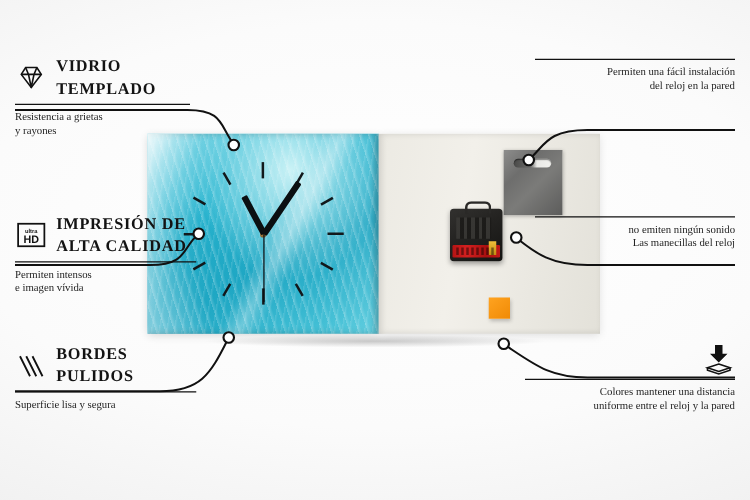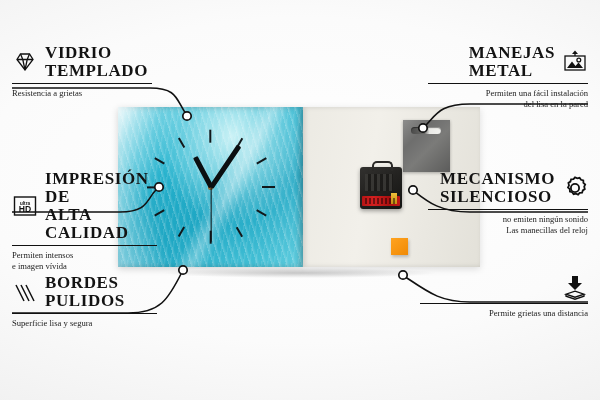--- a/index.html
+++ b/index.html
@@ -67,21 +67,21 @@
     background:repeating-linear-gradient(90deg,#3a3936 0 3px,#1b1a18 3px 6px);opacity:.85;}
   #foam{position:absolute;left:88px;top:131px;width:17px;height:17px;
     background:linear-gradient(140deg,#ffa320,#f08a05);
     box-shadow:1px 2px 3px rgba(0,0,0,.22);}
   #shadow{position:absolute;left:110px;top:266px;width:380px;height:14px;
     background:radial-gradient(ellipse 50% 50% at 50% 50%, rgba(0,0,0,.20), rgba(0,0,0,0) 72%);}
   
   svg#lines{position:absolute;left:0;top:0;width:600px;height:400px;pointer-events:none;}
   .callout{position:absolute;}
   .co-head{display:flex;align-items:center;gap:7px;}
-  .co-title{font-size:17px;font-weight:bold;letter-spacing:.6px;color:#131313;line-height:13px;text-transform:uppercase;}
+  .co-title{font-size:13px;font-weight:bold;letter-spacing:.6px;color:#131313;line-height:13px;text-transform:uppercase;}
   .co-rule{height:1.4px;background:#111;margin:3px 0 4px;}
   .co-sub{font-size:8.6px;color:#1c1c1c;line-height:11px;}
   .left .co-head{justify-content:flex-start;}
   .left .co-title{text-align:left;}
   .left .co-sub{text-align:left;}
   .right .co-head{justify-content:flex-end;}
   .right .co-title{text-align:right;}
   .right .co-sub{text-align:right;}
   .ico{width:26px;height:26px;flex:0 0 26px;display:flex;align-items:center;justify-content:center;color:#111;}
   .ico svg{display:block;}
@@ -170,20 +170,21 @@
           <path d="M4 9.5 H20 M7.5 4 L9.8 9.5 L12 20 M16.5 4 L14.2 9.5 L12 20"></path>
         </svg>
       </span>
       <span>
         <span class="co-title">VIDRIO</span><br>
         <span class="co-title">TEMPLADO</span>
       </span>
     </div>
     <div class="co-rule"></div>
     <div class="co-sub">Resistencia a grietas</div>
+    <div class="co-sub">y rayones</div>
   </div>
 
   <div class="callout left" style="left:12px;top:170px;width:145px;">
     <div class="co-head">
       <span class="ico">
         <svg viewBox="0 0 26 26" width="26" height="26">
           <rect x="2.5" y="4" width="21" height="18" fill="none" stroke="currentColor" stroke-width="1.4"></rect>
           <text x="13" y="11.6" font-family="Liberation Sans, sans-serif" font-size="4.6" font-weight="bold" text-anchor="middle" fill="currentColor">ultra</text>
           <text x="13" y="19.4" font-family="Liberation Sans, sans-serif" font-size="8.6" font-weight="bold" text-anchor="middle" fill="currentColor">HD</text>
         </svg>
@@ -209,65 +210,39 @@
         <span class="co-title">BORDES</span><br>
         <span class="co-title">PULIDOS</span>
       </span>
     </div>
     <div class="co-rule"></div>
     <div class="co-sub">Superficie lisa y segura</div>
     <div class="co-sub"></div>
   </div>
 
   <div class="callout right" style="right:12px;top:44px;width:160px;">
-    <div class="co-head">
-      <span>
-        <span class="co-title">MANEJAS</span><br>
-        <span class="co-title">METAL</span>
-      </span>
-      <span class="ico">
-        <svg viewBox="0 0 26 26" width="26" height="26" fill="none" stroke="currentColor" stroke-width="1.3">
-          <path d="M13 1.5 L16 5 L10 5 Z" fill="currentColor" stroke="none"></path>
-          <path d="M13 5 L13 7"></path>
-          <rect x="3" y="7" width="20" height="14"></rect>
-          <path d="M5 19 L10 12.5 L13.5 17 L16.5 13.5 L21 19 Z" fill="currentColor" stroke="none"></path>
-          <circle cx="16.8" cy="11" r="1.9"></circle>
-        </svg>
-      </span>
-    </div>
     <div class="co-rule"></div>
     <div class="co-sub">Permiten una fácil instalación</div>
-    <div class="co-sub">del lisa en la pared</div>
+    <div class="co-sub">del reloj en la pared</div>
   </div>
 
   <div class="callout right" style="right:12px;top:170px;width:160px;">
-    <div class="co-head">
-      <span>
-        <span class="co-title">MECANISMO</span><br>
-        <span class="co-title">SILENCIOSO</span>
-      </span>
-      <span class="ico">
-        <svg viewBox="0 0 26 26" width="26" height="26" fill="none" stroke="currentColor" stroke-width="1.8">
-          <path d="M13 2.4 l2.3 1.0 2.3 -0.6 1.4 2.0 2.3 0.7 0.1 2.4 1.8 1.6 -1.0 2.2 0.6 2.3 -2.0 1.4 -0.7 2.3 -2.4 0.1 -1.6 1.8 -2.2 -1.0 -2.3 0.6 -1.4 -2.0 -2.3 -0.7 -0.1 -2.4 -1.8 -1.6 1.0 -2.2 -0.6 -2.3 2.0 -1.4 0.7 -2.3 2.4 -0.1 Z"></path>
-          <circle cx="13" cy="13" r="4.1"></circle>
-        </svg>
-      </span>
-    </div>
     <div class="co-rule"></div>
     <div class="co-sub">no emiten ningún sonido</div>
     <div class="co-sub">Las manecillas del reloj</div>
   </div>
 
   <div class="callout right" style="right:12px;top:274px;width:168px;">
     <div class="co-head">
       <span class="ico">
         <svg viewBox="0 0 26 26" width="26" height="26" fill="none" stroke="currentColor" stroke-width="1.3">
           <path d="M10 2 h6 v7 h4 l-7 7 -7 -7 h4 Z" fill="currentColor" stroke="none"></path>
           <path d="M13 17.2 L22 20.2 L13 23.2 L4 20.2 Z"></path>
           <path d="M4 20.2 v2 l9 3 9 -3 v-2"></path>
         </svg>
       </span>
     </div>
     <div class="co-rule"></div>
-    <div class="co-sub">Permite grietas una distancia</div>
+    <div class="co-sub">Colores mantener una distancia</div>
+    <div class="co-sub">uniforme entre el reloj y la pared</div>
   </div>
 
 </div>
 
 </body></html>

